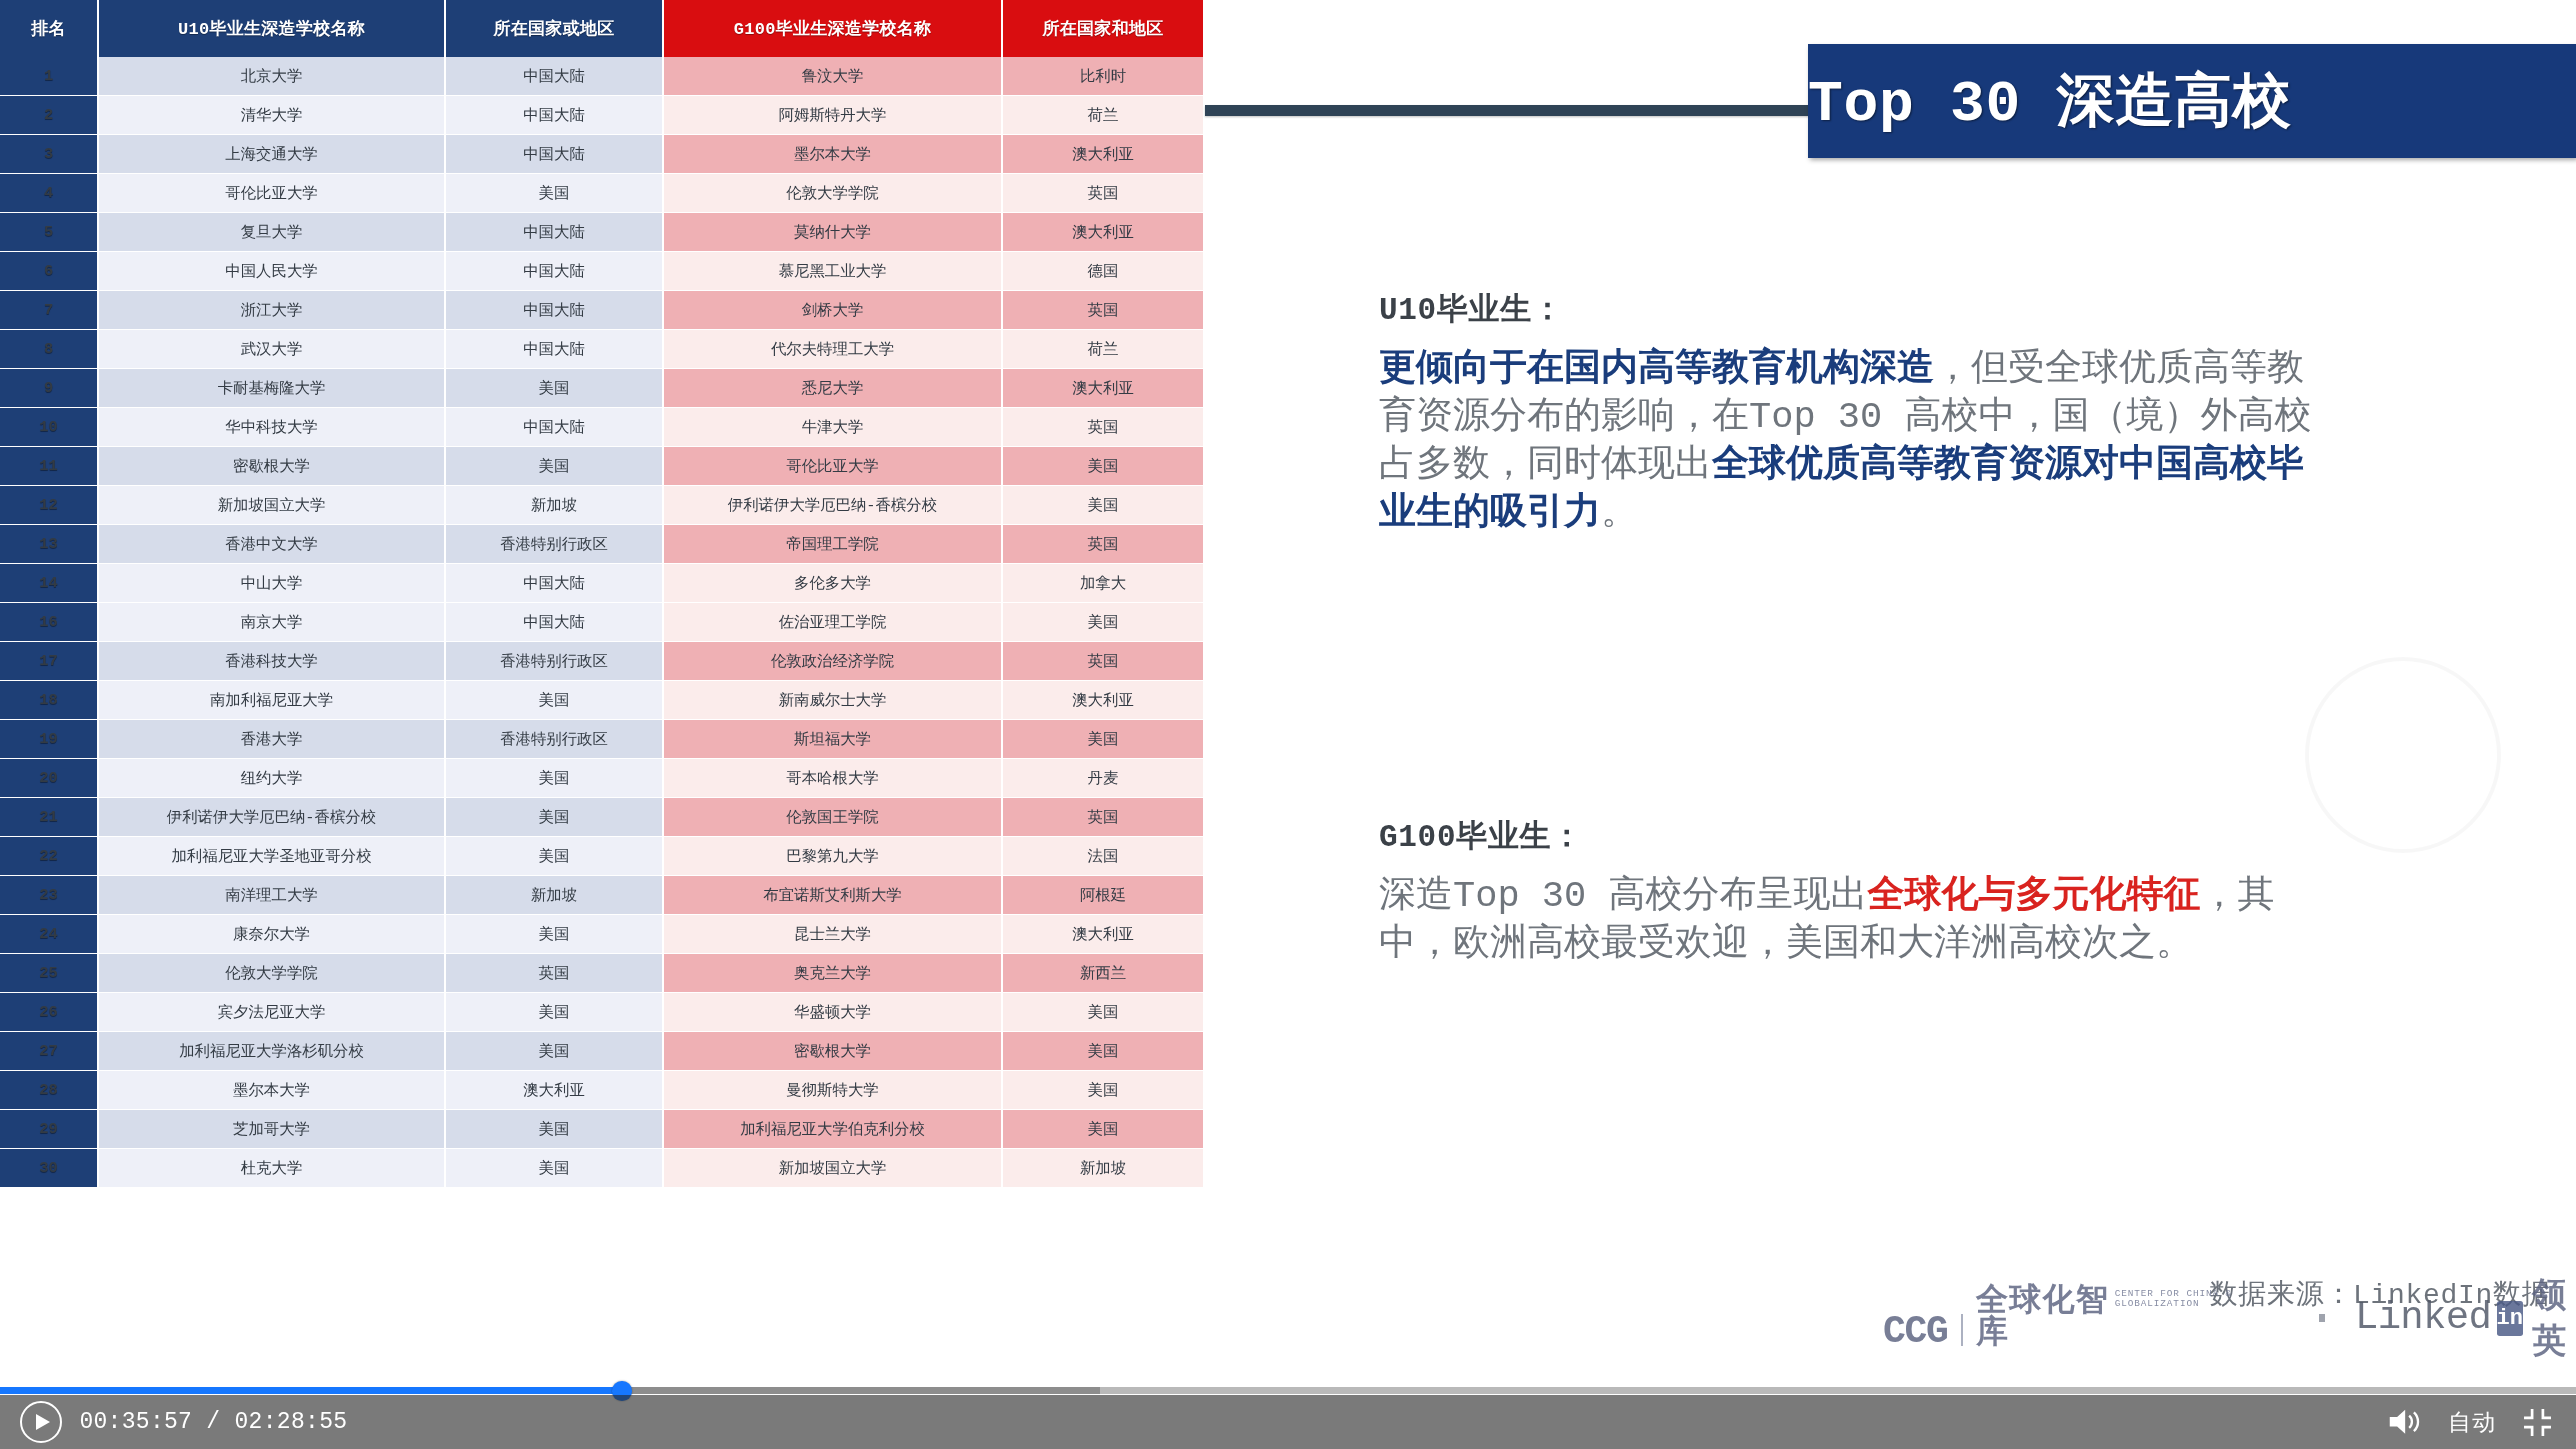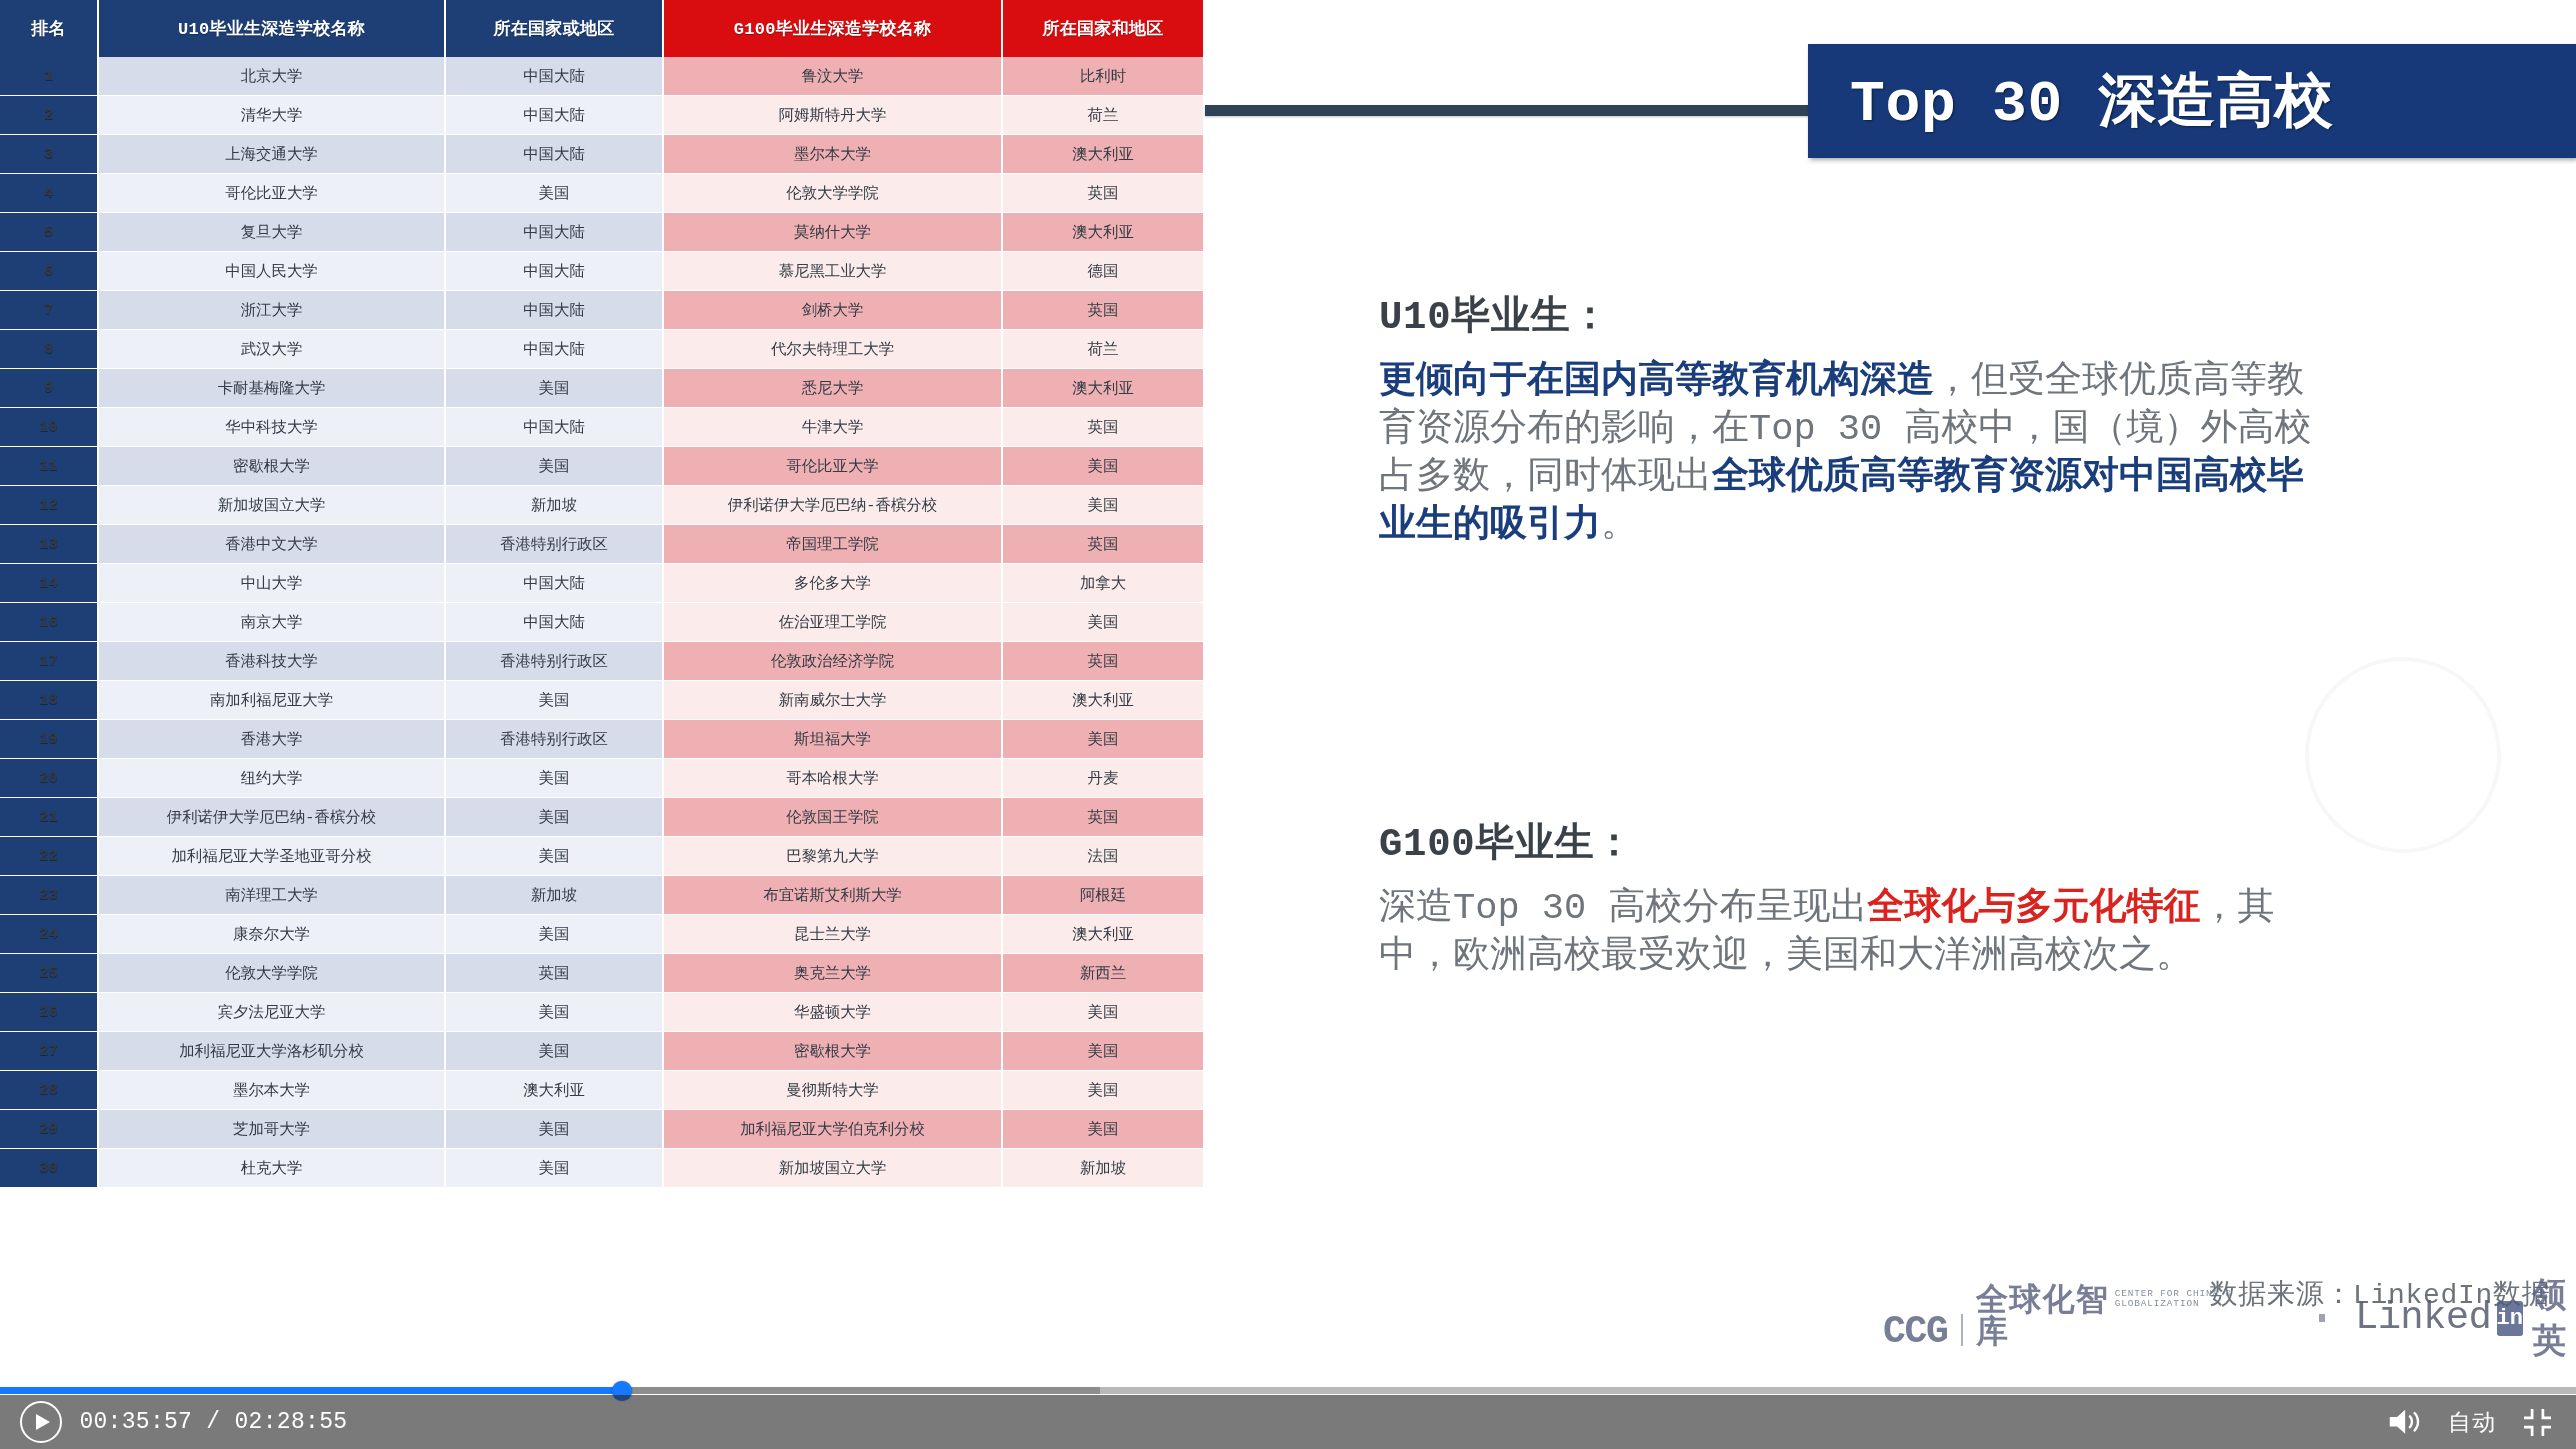--- a/index.html
+++ b/index.html
@@ -79,27 +79,26 @@
     box-shadow:0 1.3px 2px rgba(0,0,0,.25);
   }
   #title-banner{
     position:absolute;left:603px;top:44px;width:768px;height:114px;
     background:#17397a;
     box-shadow:2px 2.7px 4.7px rgba(0,0,0,.35);
     display:flex;align-items:center;
   }
   #title-banner .ttl{
     color:#ffffff;font-size:58px;font-weight:bold;letter-spacing:0.7px;
-    padding-left:42px;
     text-shadow:1.3px 1.3px 2px rgba(0,0,0,.45);
   }
 
   .block{position:absolute;left:174px;width:953px;}
   .blk-head{
-    font-size:39px;font-weight:bold;color:#3b4148;letter-spacing:0.7px;
+    font-size:31px;font-weight:bold;color:#3b4148;letter-spacing:0.7px;
     margin-bottom:14.8px;
   }
   .blk-body{
     font-size:37px;line-height:1.30;color:#6f757c;letter-spacing:0px;
   }
   .hl-blue{color:#1a3d7c;font-weight:bold;}
   .hl-red{color:#d9231f;font-weight:bold;margin-top:16px;}
 
   #u10-block{top:288px;}
   #g100-block{top:815px;}

